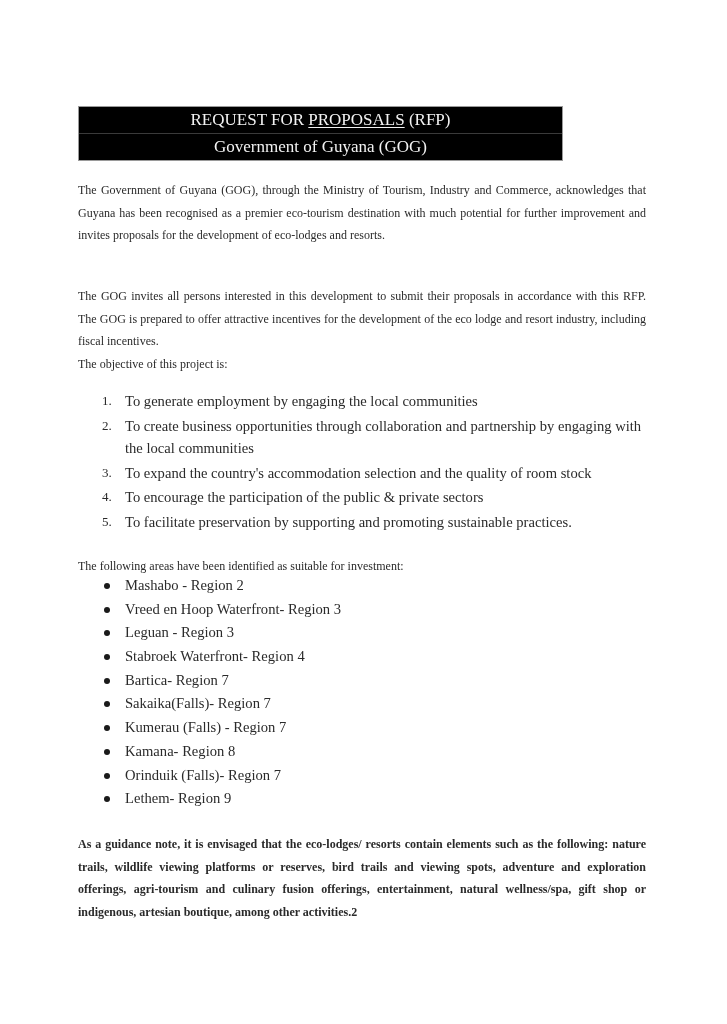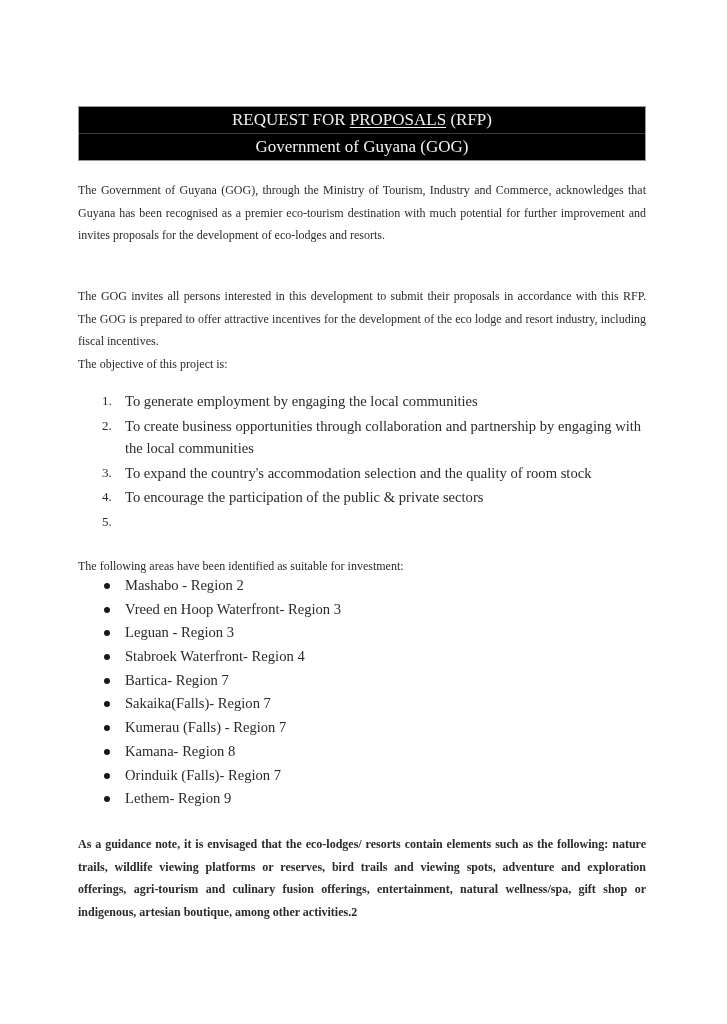--- a/index.html
+++ b/index.html
@@ -17,21 +17,21 @@
     }
     .page {
       position: absolute;
       left: 78px;
       top: 106px;
       width: 568px;
     }
     .title-block {
       background: #000000;
       border: 1px solid #9a9a9a;
-      width: 568px;
+      width: 485px;
       box-sizing: border-box;
     }
     .title-row {
       color: #f2f2f2;
       text-align: center;
       font-family: "Liberation Serif", serif;
       font-size: 17px;
       height: 26px;
       line-height: 26px;
     }
@@ -119,21 +119,21 @@
 
   <p class="para p2">The GOG invites all persons interested in this development to submit their proposals in accordance with this RFP. The GOG is prepared to offer attractive incentives for the development of the eco lodge and resort industry, including fiscal incentives.</p>
 
   <p class="para p3">The objective of this project is:</p>
 
   <ol class="olist">
     <li><span class="num">1.</span><span>To generate employment by engaging the local communities</span></li>
     <li><span class="num">2.</span><span>To create business opportunities through collaboration and partnership by engaging with the local communities</span></li>
     <li><span class="num">3.</span><span>To expand the country's accommodation selection and the quality of room stock</span></li>
     <li><span class="num">4.</span><span>To encourage the participation of the public &amp; private sectors</span></li>
-    <li><span class="num">5.</span></li>
+    <li><span class="num">5.</span><span>To facilitate preservation by supporting and promoting sustainable practices.</span></li>
   </ol>
 
   <p class="para p4">The following areas have been identified as suitable for investment:</p>
 
   <ul class="blist">
     <li><span class="bullet"></span><span>Mashabo - Region 2</span></li>
     <li><span class="bullet"></span><span>Vreed en Hoop Waterfront- Region 3</span></li>
     <li><span class="bullet"></span><span>Leguan - Region 3</span></li>
     <li><span class="bullet"></span><span>Stabroek Waterfront- Region 4</span></li>
     <li><span class="bullet"></span><span>Bartica- Region 7</span></li>

